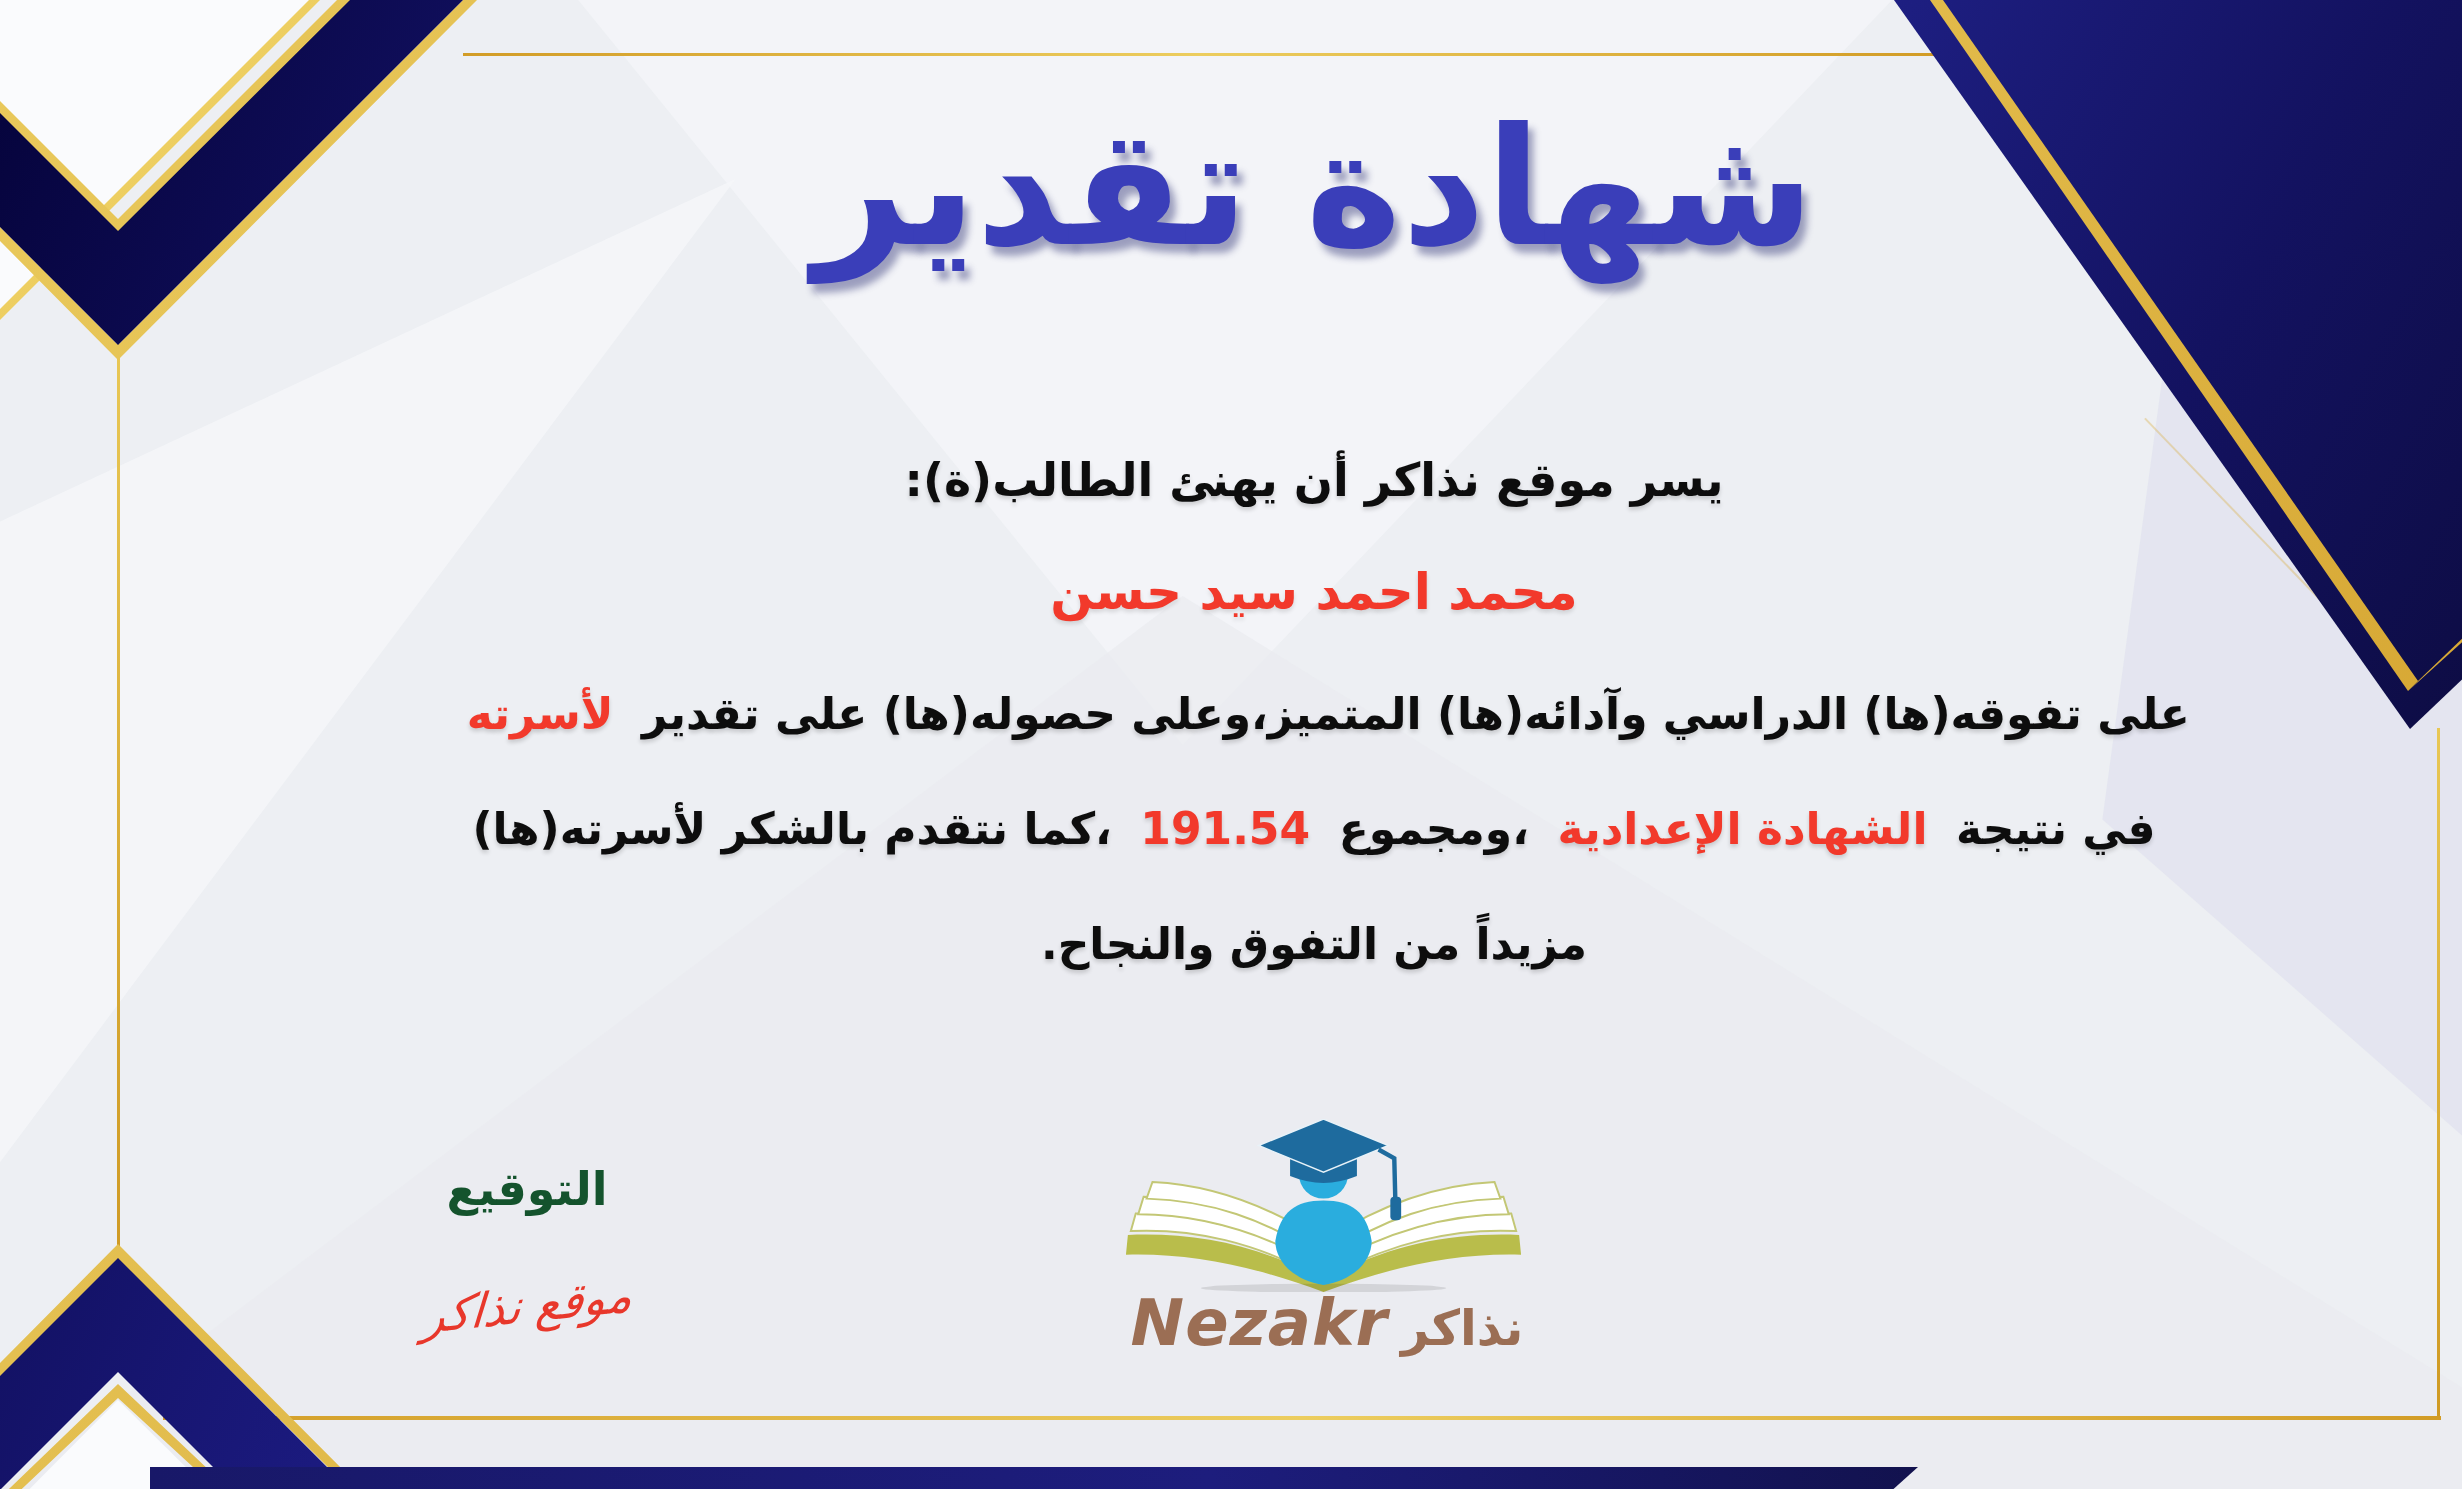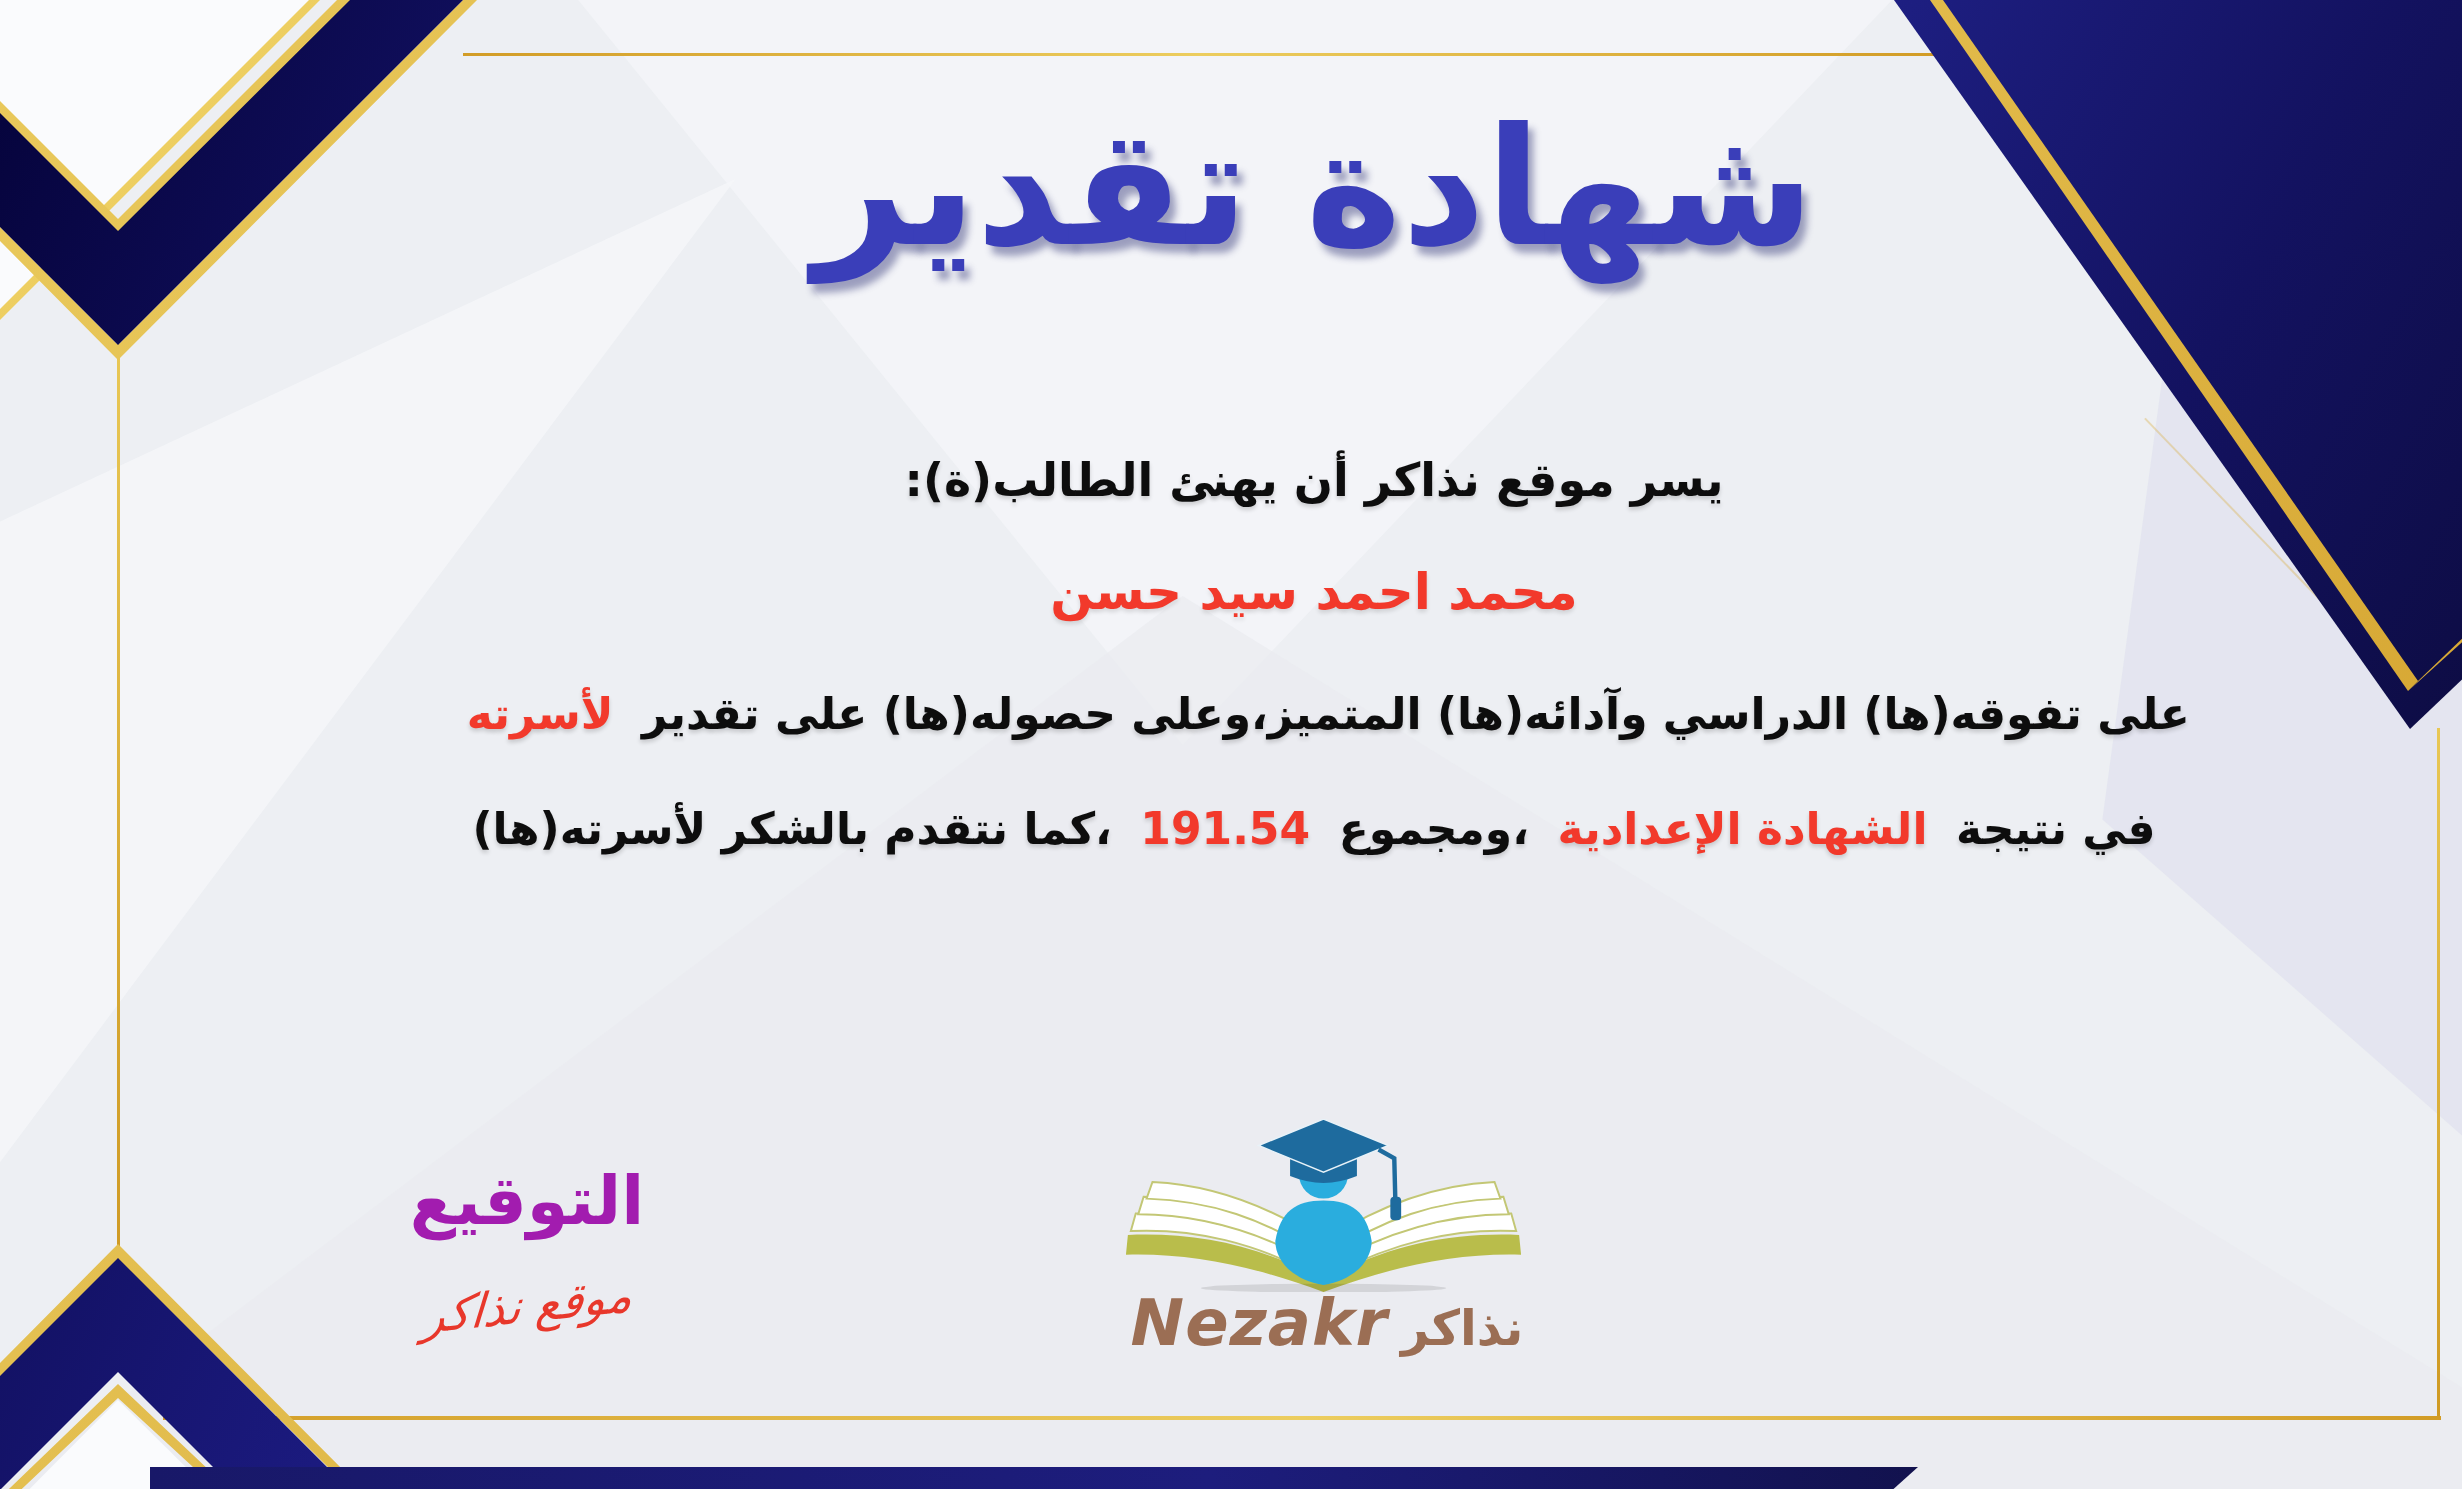--- a/index.html
+++ b/index.html
@@ -75,21 +75,21 @@
   }
   .intro{top:429px;font-size:46px;line-height:103px;font-weight:bold;
     text-shadow:0 3.4px 4.4px rgba(0,0,0,.16);}
   .student-name{top:541px;font-size:50px;line-height:103px;font-weight:bold;color:#f2392b;
     text-shadow:0 3.4px 4.4px rgba(0,0,0,.12);}
   .body-block{top:656px;font-size:44px;font-weight:bold;line-height:115px;
     padding:0 246px;text-shadow:0 3.4px 4.4px rgba(0,0,0,.16);}
   .red{color:#f2392b;}
   .seg-gap{margin-inline:28.6px;}
   .sig-label{position:absolute;left:389px;top:1162px;width:276px;text-align:center;
-    font-size:67px;font-weight:bold;color:#a21caf;direction:rtl;}
+    font-size:46px;font-weight:bold;color:#14532d;direction:rtl;}
   .sig-script{position:absolute;left:340px;top:1278px;width:374px;text-align:center;
     font-size:47px;color:#e8372b;direction:rtl;
     font-family:"DejaVu Serif","DejaVu Sans",serif;font-style:italic;}
   .sig-script .ink{display:inline-block;transform:rotate(-6deg) skewX(-10deg);}
 
   
   .logo-svg{position:absolute;left:1107px;top:1119px;width:433px;height:173px;}
   .logo-text{position:absolute;left:1029px;top:1286px;width:596px;text-align:center;
     color:#9b6e54;direction:ltr;}
   .logo-text .en{font-size:64px;font-weight:bold;font-style:italic;letter-spacing:1px;}
@@ -137,20 +137,21 @@
 
   <div class="txt student-name">محمد احمد سيد حسن</div>
 
   <div class="txt body-block">
     <div>
       <span>على تفوقه(ها) الدراسي وآدائه(ها) المتميز،وعلى حصوله(ها) على تقدير</span><span class="red seg-gap">لأسرته</span>
     </div>
     <div>
       <span>في نتيجة</span><span class="red seg-gap">الشهادة الإعدادية</span><span>،ومجموع</span><span class="red seg-gap">191.54</span><span>،كما نتقدم بالشكر لأسرته(ها)</span>
     </div>
+    <div>مزيداً من التفوق والنجاح.</div>
   </div>
 
   <div class="sig-label">التوقيع</div>
   <div class="sig-script">
     <span class="ink">موقع نذاكر</span>
   </div>
 
   <svg class="logo-svg" viewBox="0 0 880 352">
 
     <path d="M440,330 C560,258 700,230 838,236 L842,276 C710,272 580,300 440,352

